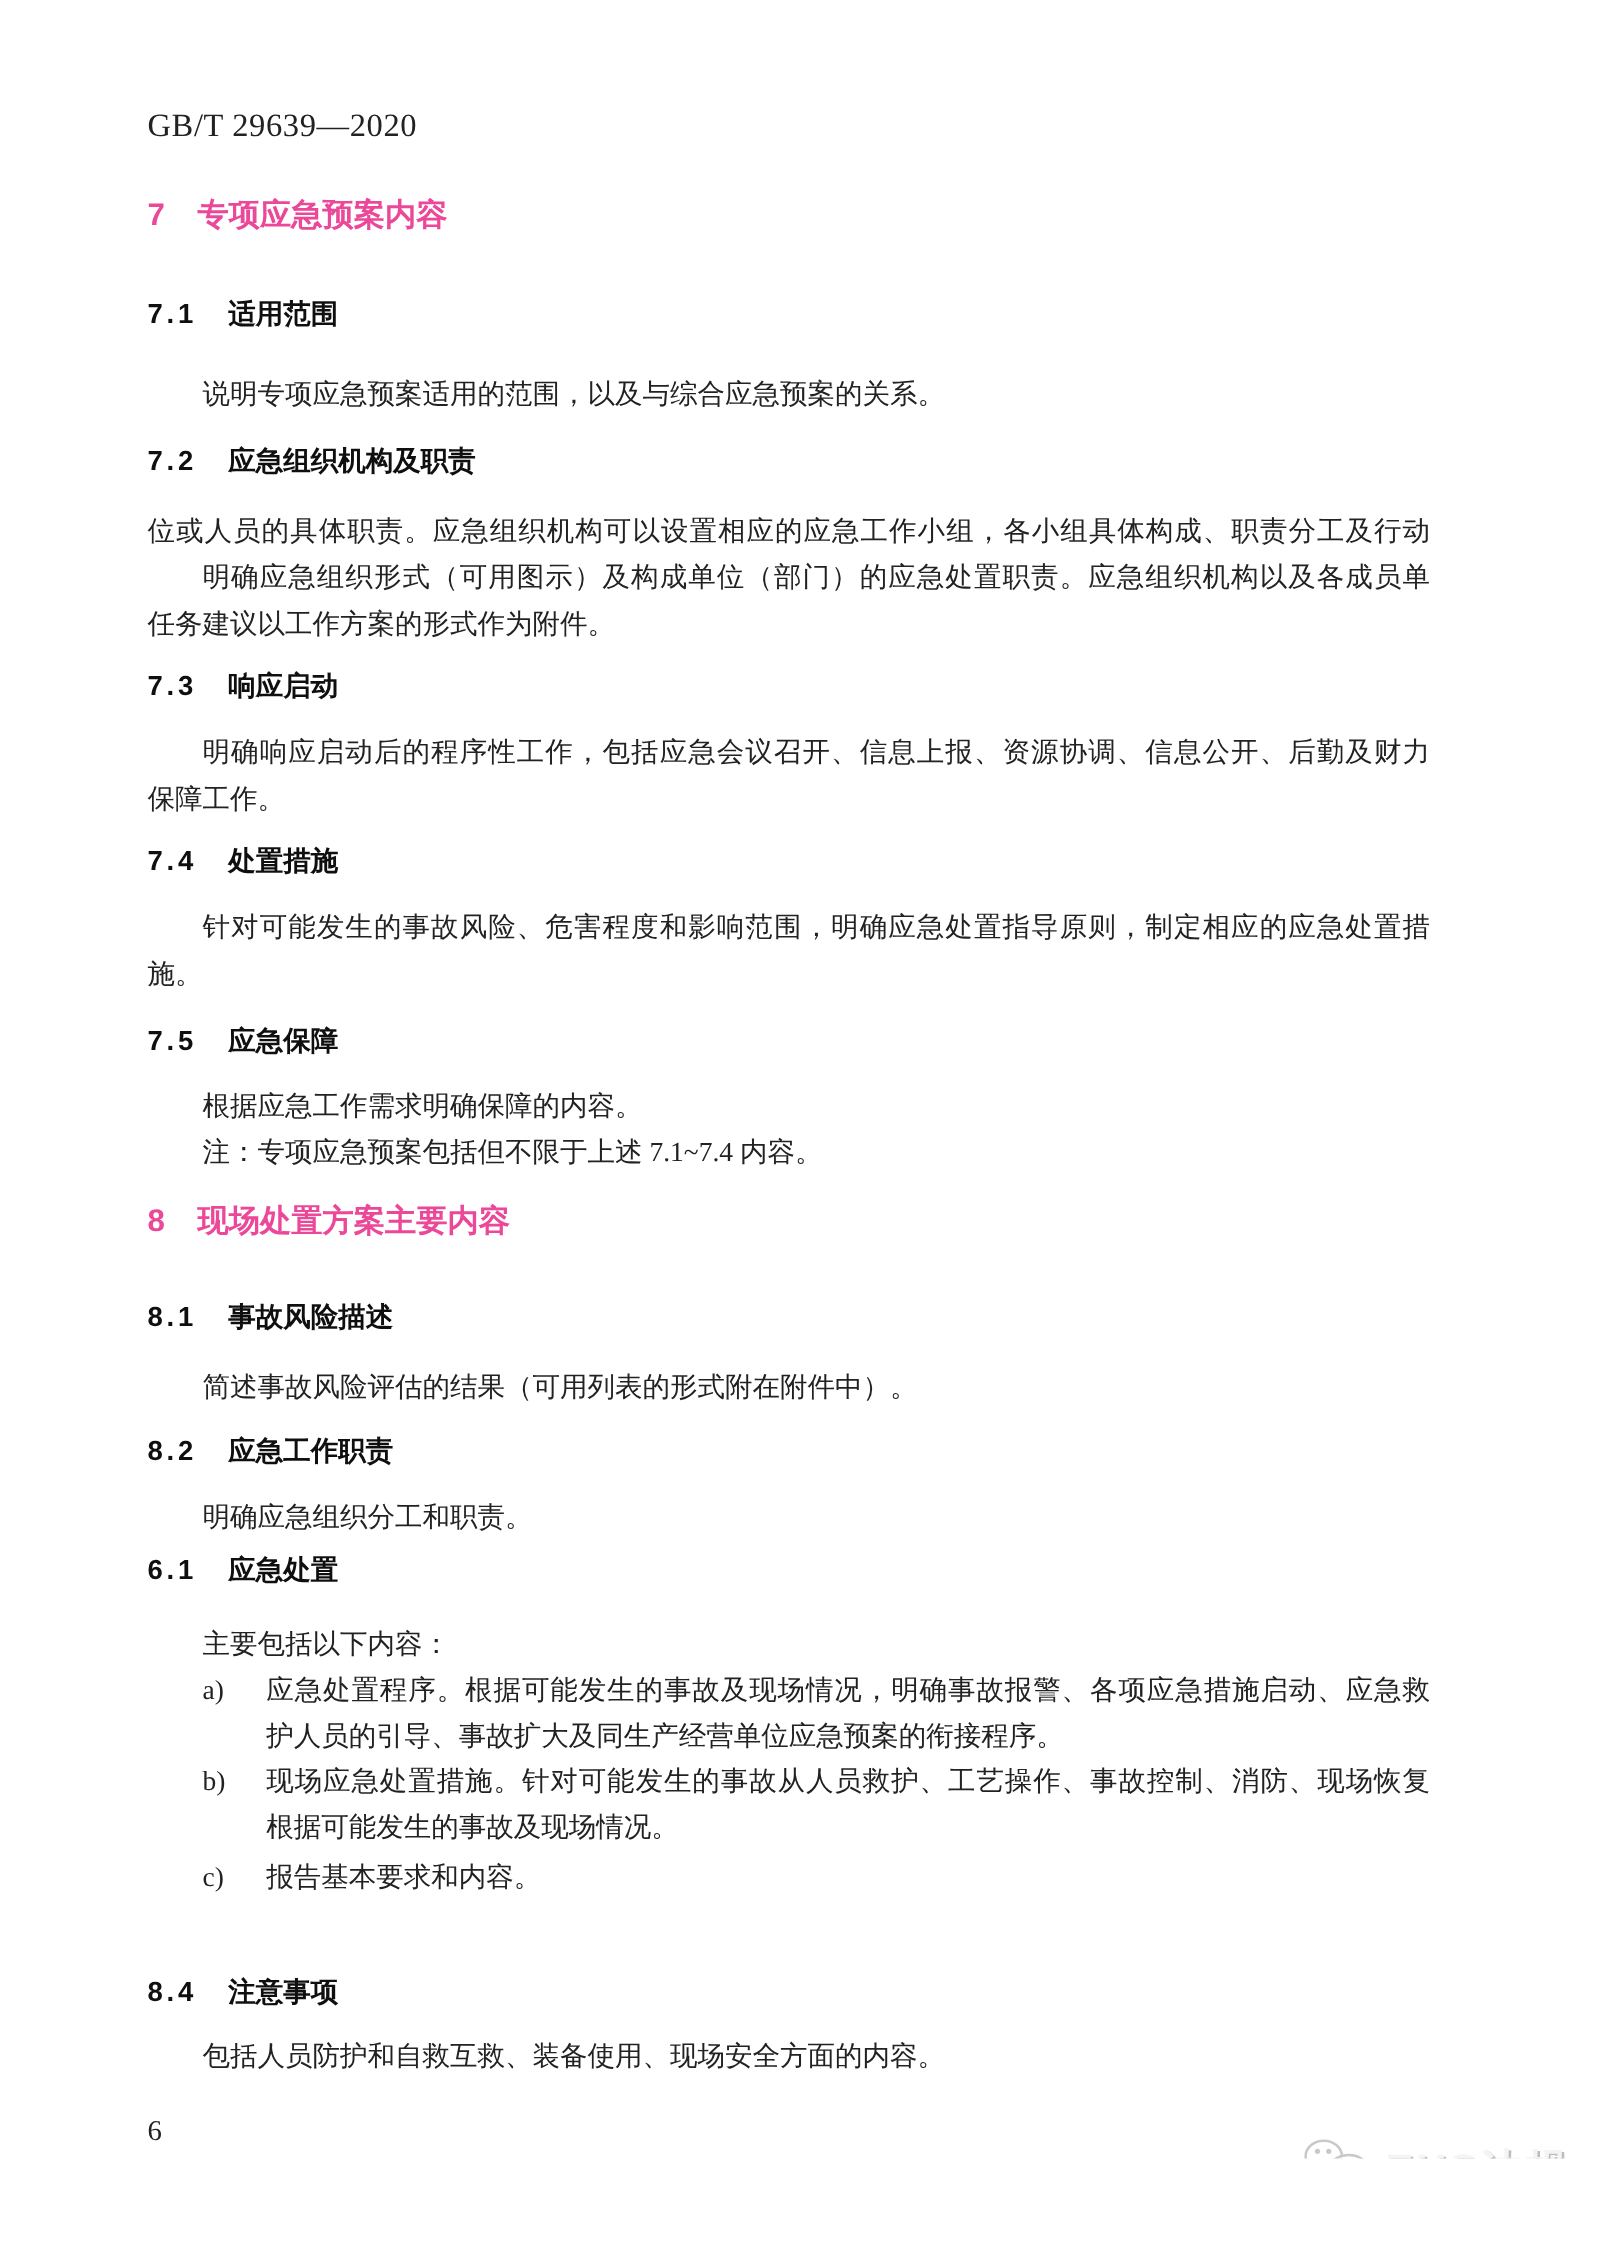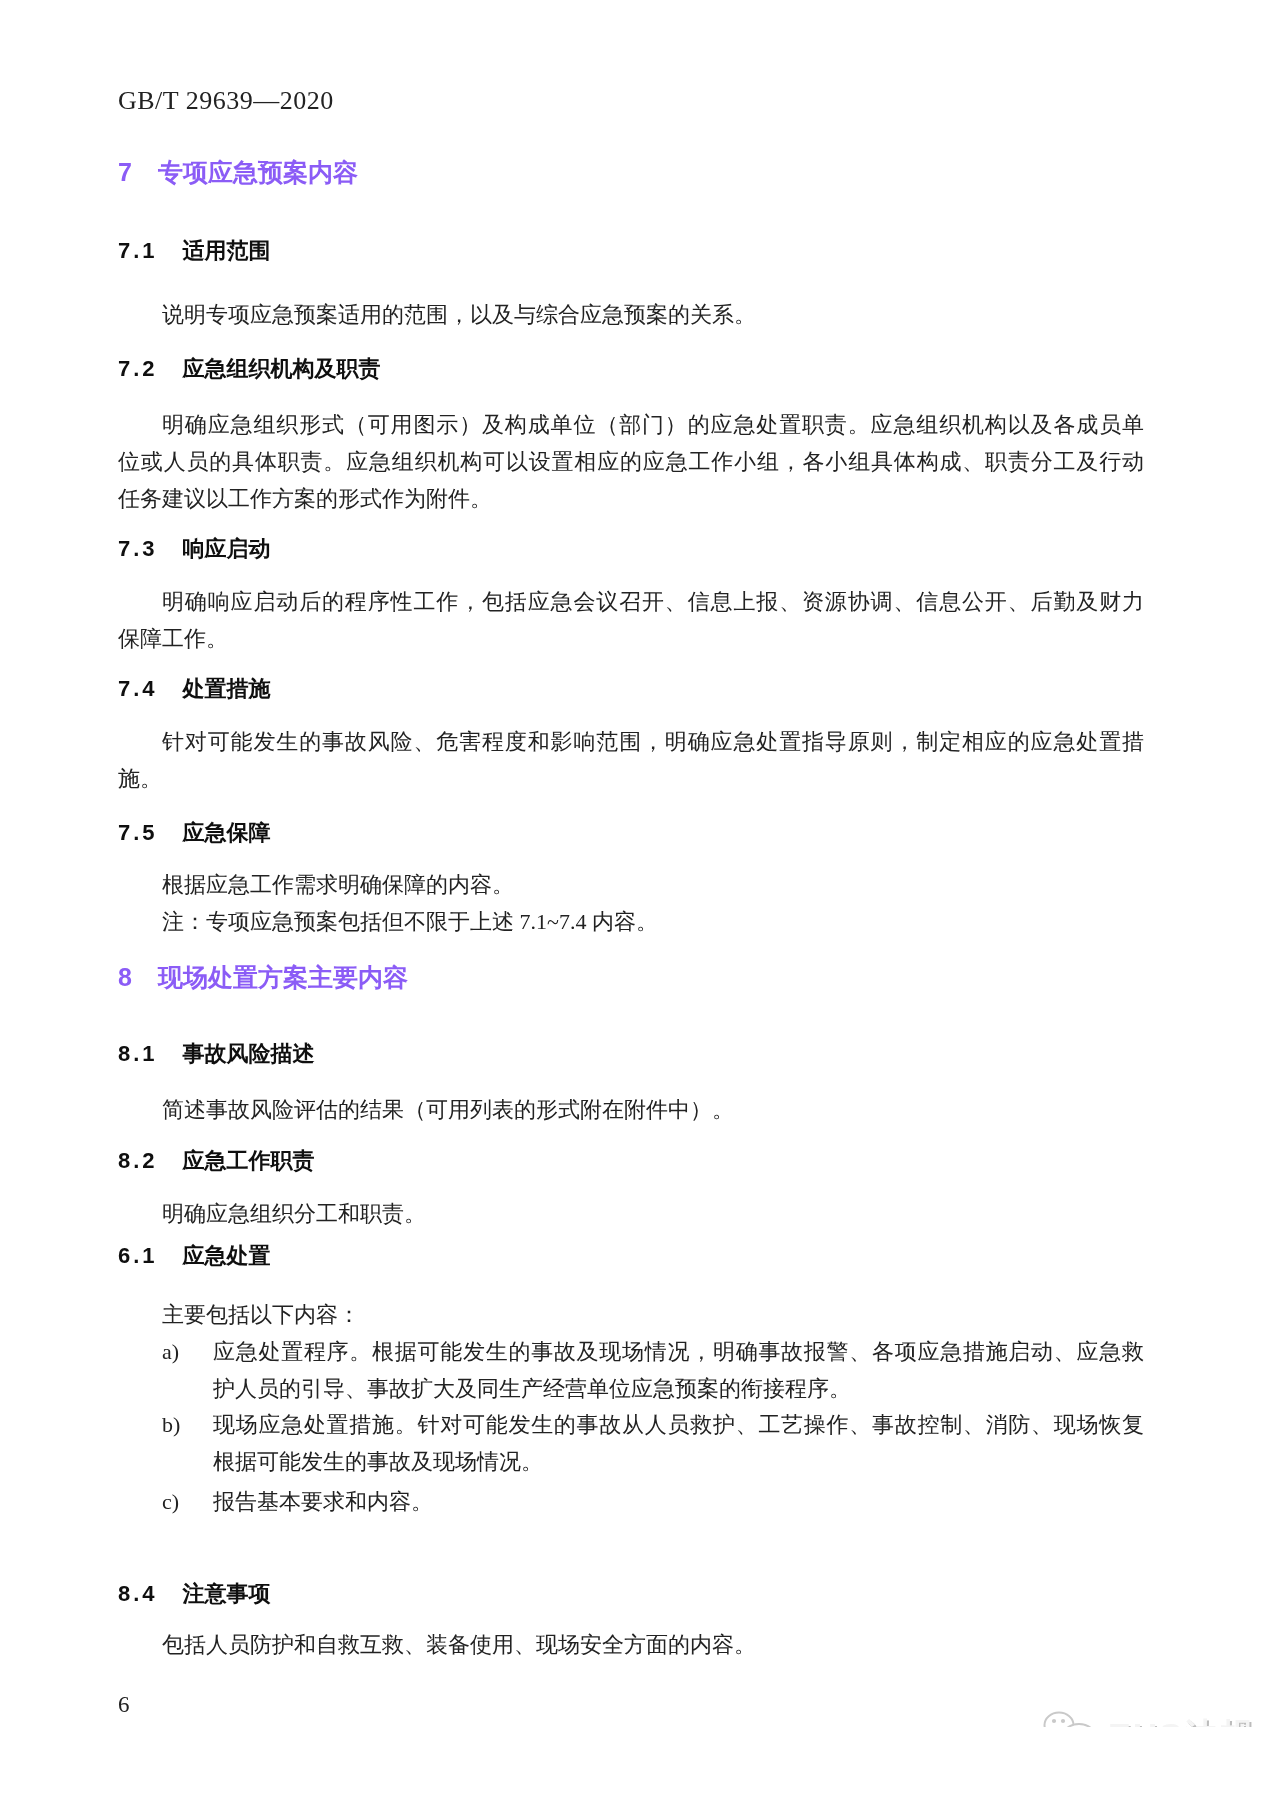--- a/index.html
+++ b/index.html
@@ -3,21 +3,21 @@
 <meta charset="utf-8">
 <style>
   html,body{margin:0;padding:0;background:#ffffff;}
   .page{
     position:relative;width:1280px;height:1727px;background:#ffffff;overflow:hidden;
     font-family:"Liberation Serif",serif;color:#222222;
   }
   .doc-code{position:absolute;left:118px;top:86px;font-size:26px;letter-spacing:.5px;}
   .chapter{
     position:absolute;left:118px;margin:0;
-    font-family:"Liberation Sans",sans-serif;font-size:25px;font-weight:700;color:#8b5cf6;line-height:32px;
+    font-family:"Liberation Sans",sans-serif;font-size:25px;font-weight:700;color:#ec4899;line-height:32px;
   }
   .chapter .num{display:inline-block;margin-right:26px;}
   .clause{
     position:absolute;left:118px;margin:0;
     font-family:"Liberation Sans",sans-serif;font-size:22px;font-weight:700;color:#0f0f0f;line-height:30px;
   }
   .clause .num{display:inline-block;margin-right:25px;letter-spacing:3px;}
   .para{position:absolute;left:118px;width:1026px;font-size:22px;line-height:37px;}
   .ln{text-align:left;}
   .ln.just{text-align:justify;text-align-last:justify;}
@@ -50,22 +50,22 @@
     <span class="num">7.1</span><span>适用范围</span>
   </h2>
   <div class="para" style="top:296px">
     <div class="ln indent">说明专项应急预案适用的范围，以及与综合应急预案的关系。</div>
   </div>
 
   <h2 class="clause" style="top:354px">
     <span class="num">7.2</span><span>应急组织机构及职责</span>
   </h2>
   <div class="para" style="top:406px">
+    <div class="ln just">位或人员的具体职责。应急组织机构可以设置相应的应急工作小组，各小组具体构成、职责分工及行动</div>
     <div class="ln indent just">明确应急组织形式（可用图示）及构成单位（部门）的应急处置职责。应急组织机构以及各成员单</div>
-    <div class="ln just">位或人员的具体职责。应急组织机构可以设置相应的应急工作小组，各小组具体构成、职责分工及行动</div>
     <div class="ln">任务建议以工作方案的形式作为附件。</div>
   </div>
 
   <h2 class="clause" style="top:534px">
     <span class="num">7.3</span><span>响应启动</span>
   </h2>
   <div class="para" style="top:583px">
     <div class="ln indent just">明确响应启动后的程序性工作，包括应急会议召开、信息上报、资源协调、信息公开、后勤及财力</div>
     <div class="ln">保障工作。</div>
   </div>

